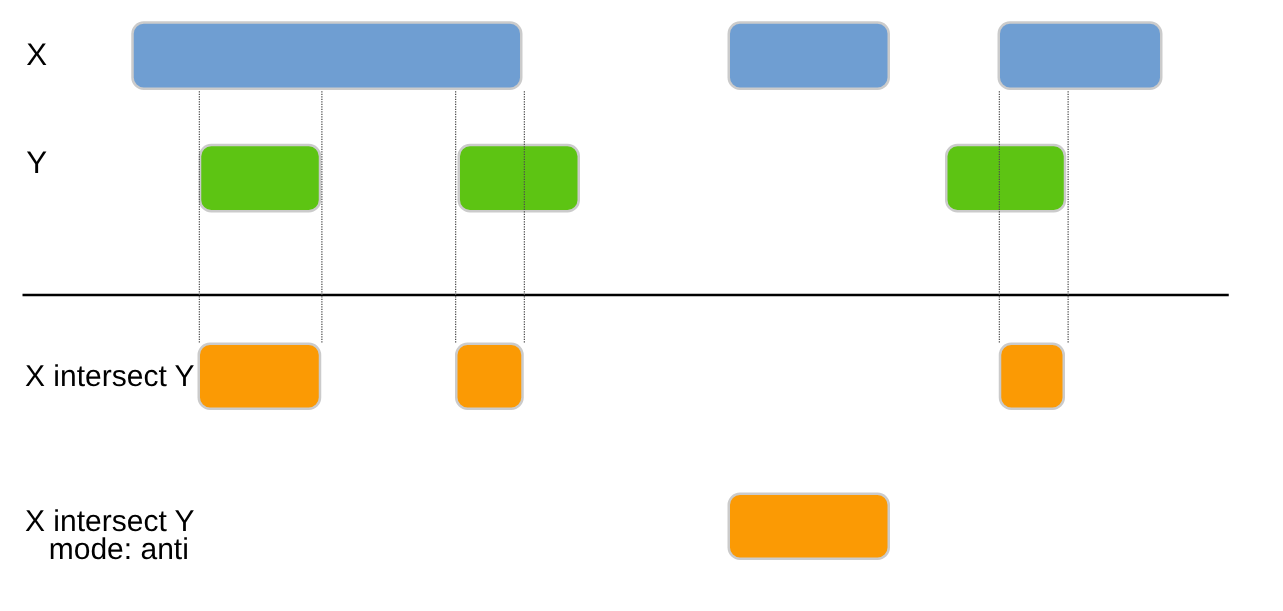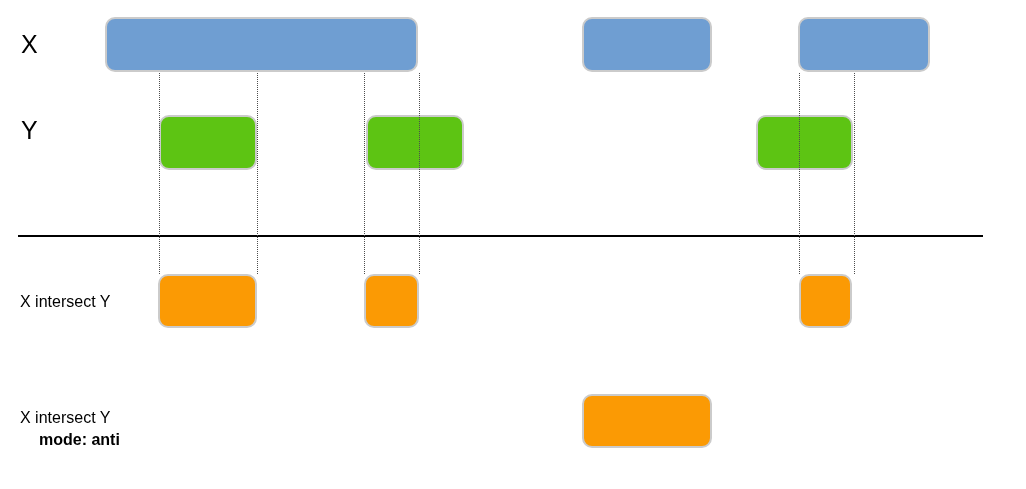--- a/index.html
+++ b/index.html
@@ -19,28 +19,28 @@
     position: absolute;
     color: #000000;
     white-space: nowrap;
     z-index: 4;
   }
   .track-label {
     font-size: 25px;
     line-height: 25px;
   }
   .row-label {
-    font-size: 16px;
+    font-size: 24px;
     line-height: 22px;
   }
   #label-x { left: 21px; top: 32px; }
   #label-y { left: 21px; top: 118px; }
   #label-intersect { left: 20px; top: 291px; }
   #label-anti { left: 20px; top: 407px; }
-  #label-anti .line2 { padding-left: 19px; font-weight: bold; }
+  #label-anti .line2 { padding-left: 19px; }
   .interval {
     position: absolute;
     box-sizing: border-box;
     border: 2px solid #cbcbcb;
     border-radius: 10px;
     z-index: 2;
   }
   .guide {
     position: absolute;
     width: 0;

